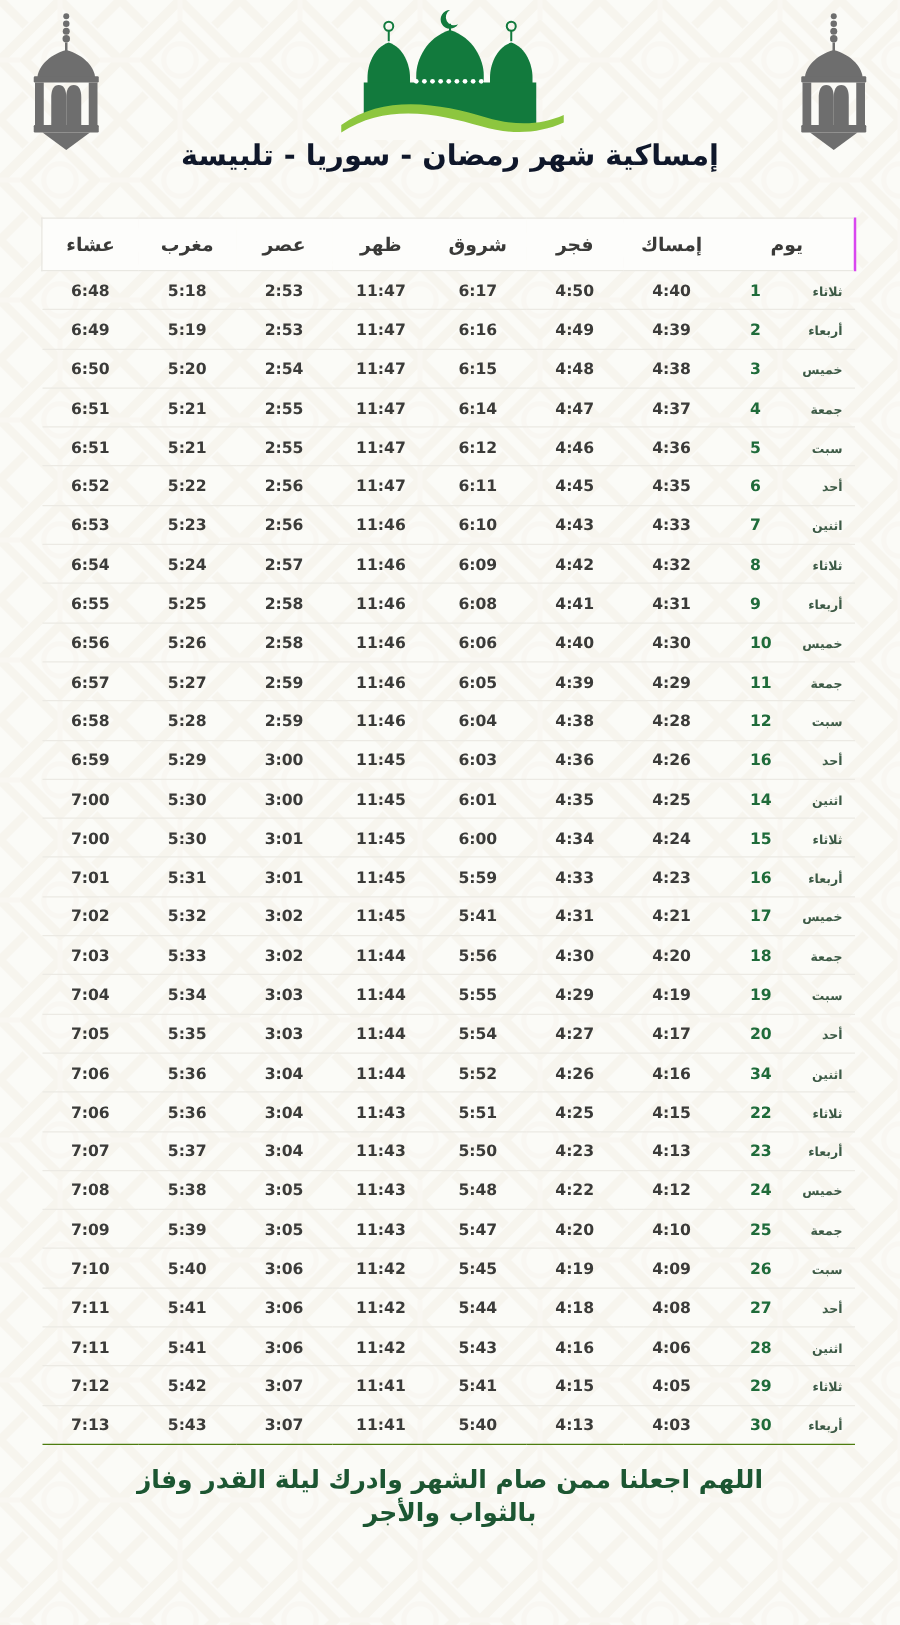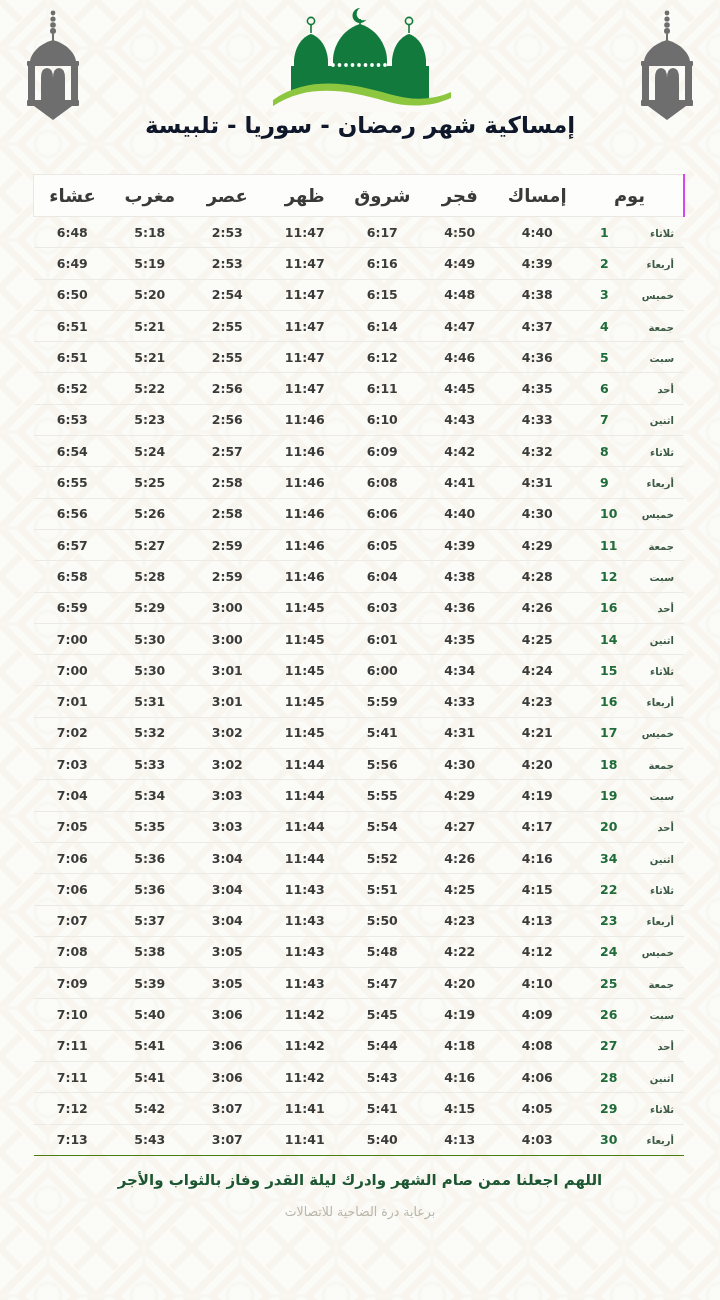--- a/index.html
+++ b/index.html
@@ -78,21 +78,21 @@
     width: 650px;
     border-collapse: collapse;
     table-layout: fixed;
   }
 
   table.imsak thead th {
     background: #fdfdfb;
     border: 1px solid #e9e8e2;
     border-right: none;
     border-left: none;
-    font-size: 18px;
+    font-size: 15px;
     font-weight: bold;
     color: #3a3a38;
     height: 42px;
     vertical-align: middle;
     text-align: center;
   }
   table.imsak thead th:first-child { border-right: 2px solid #d946ef; }
   table.imsak thead th:last-child  { border-left: 1px solid #e9e8e2; }
 
   table.imsak tbody td {
@@ -138,21 +138,21 @@
   col.c-day   { width: 108px; }
   col.c-time  { width: 77.5px; }
 
   
   .footer {
     margin-top: 14px;
     text-align: center;
     padding: 0 90px;
   }
   .dua {
-    font-size: 15px;
+    font-size: 20px;
     font-weight: bold;
     color: #1c5632;
     line-height: 1.35;
   }
   .sponsor {
     margin-top: 14px;
     font-size: 12.5px;
     color: #b9b6ab;
     letter-spacing: .5px;
   }
@@ -584,16 +584,15 @@
             <td>3:07</td>
             <td>5:43</td>
             <td>7:13</td>
           </tr>
         </tbody>
     </table>
   </div>
 
   <div class="footer">
     <div class="dua">اللهم اجعلنا ممن صام الشهر وادرك ليلة القدر وفاز بالثواب والأجر</div>
-    <div class="sponsor">برعاية درة الضاحية للاتصالات</div>
   </div>
 
 </div>
 
 </body></html>

